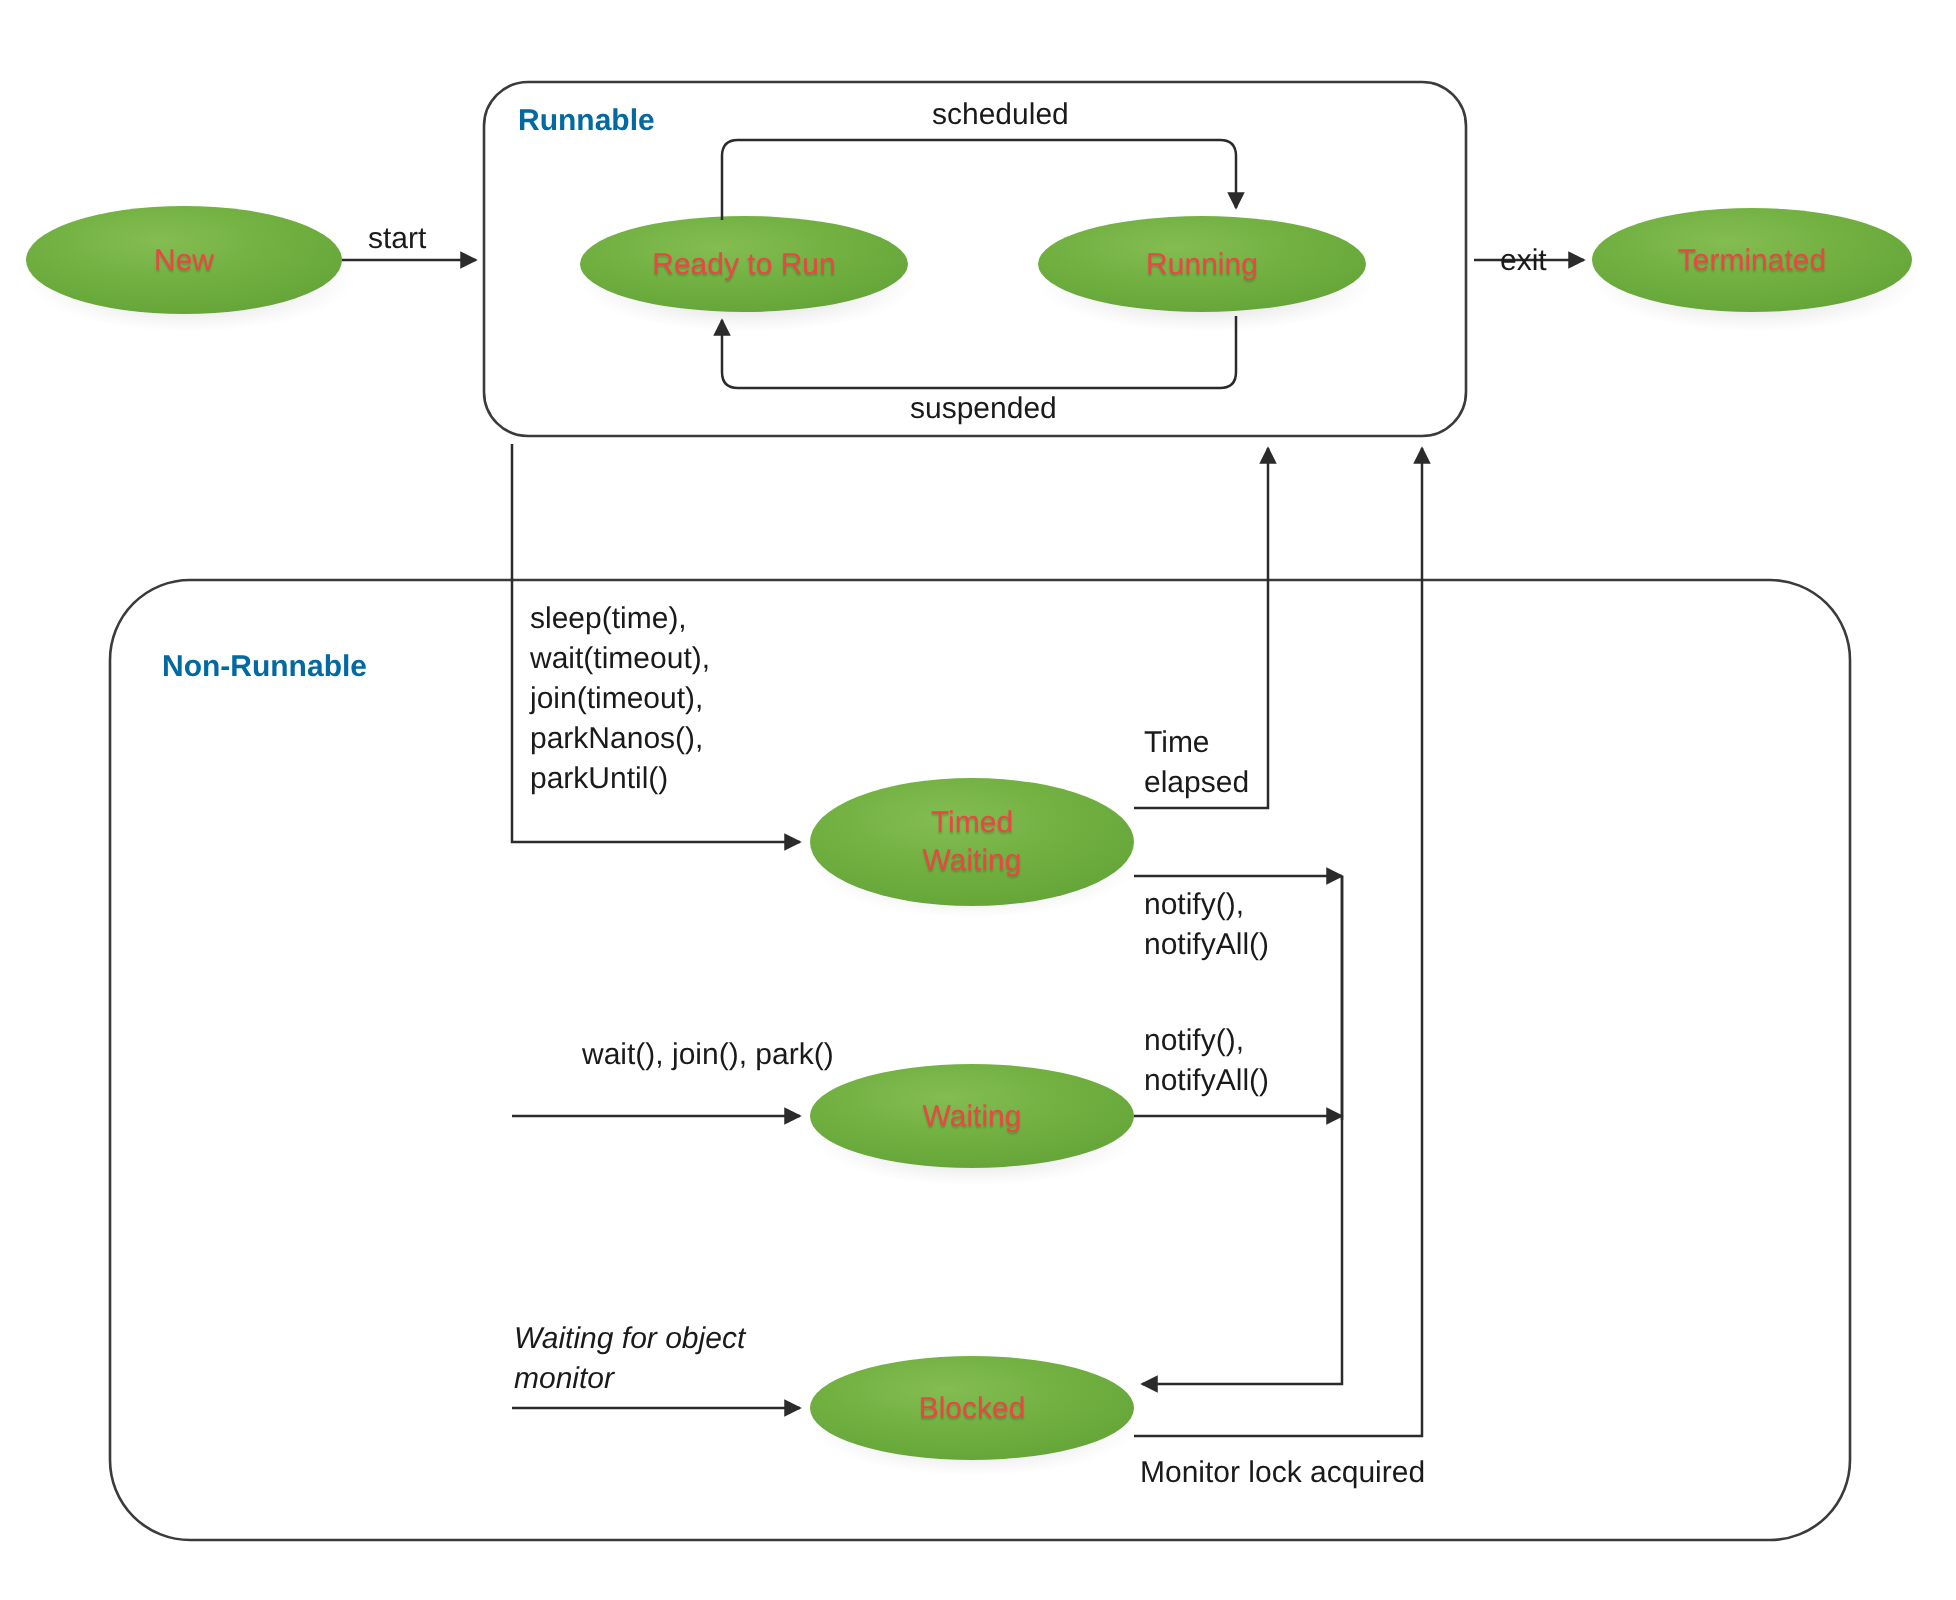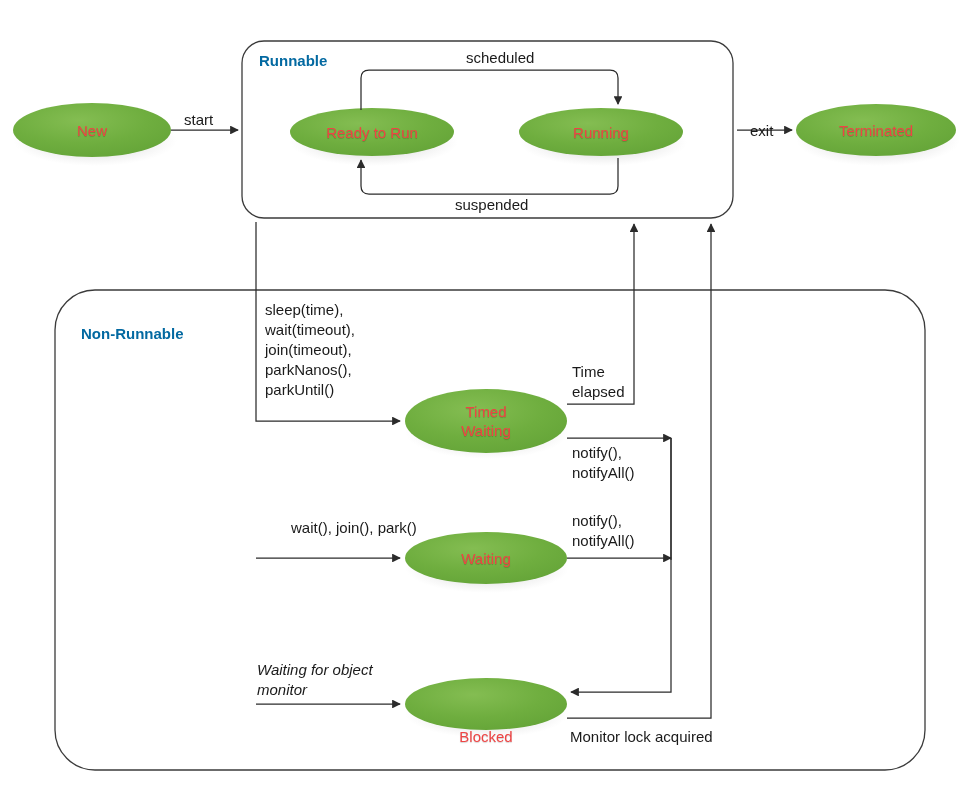--- a/index.html
+++ b/index.html
@@ -115,21 +115,21 @@
   <div class="grp-title" style="left:259px; top:52px;">Runnable</div>
   <div class="grp-title" style="left:81px; top:325px;text-align:center;">Non-Runnable</div>
 
   <div class="node-label" style="left:12px; top:121px; width:160px;">New</div>
   <div class="node-label" style="left:290px; top:123px; width:164px;text-align:center;">Ready to Run</div>
   <div class="node-label" style="left:519px; top:123px; width:164px;">Running</div>
   <div class="node-label" style="left:796px; top:121px; width:160px;">Terminated</div>
   <div class="node-label" style="left:405px; top:402px; width:162px;">Timed
 Waiting</div>
   <div class="node-label" style="left:405px; top:549px; width:162px;">Waiting</div>
-  <div class="node-label" style="left:405px; top:695px; width:162px;margin-top:32px;">Blocked</div>
+  <div class="node-label" style="left:405px; top:695px; width:162px;">Blocked</div>
 
   <div class="edge-label" style="left:184px; top:110px;">start</div>
   <div class="edge-label" style="left:466px; top:48px;">scheduled</div>
   <div class="edge-label" style="left:455px; top:195px;">suspended</div>
   <div class="edge-label" style="left:750px; top:121px;">exit</div>
   <div class="edge-label" style="left:265px; top:300px;">sleep(time),
 wait(timeout),
 join(timeout),
 parkNanos(),
 parkUntil()</div>

